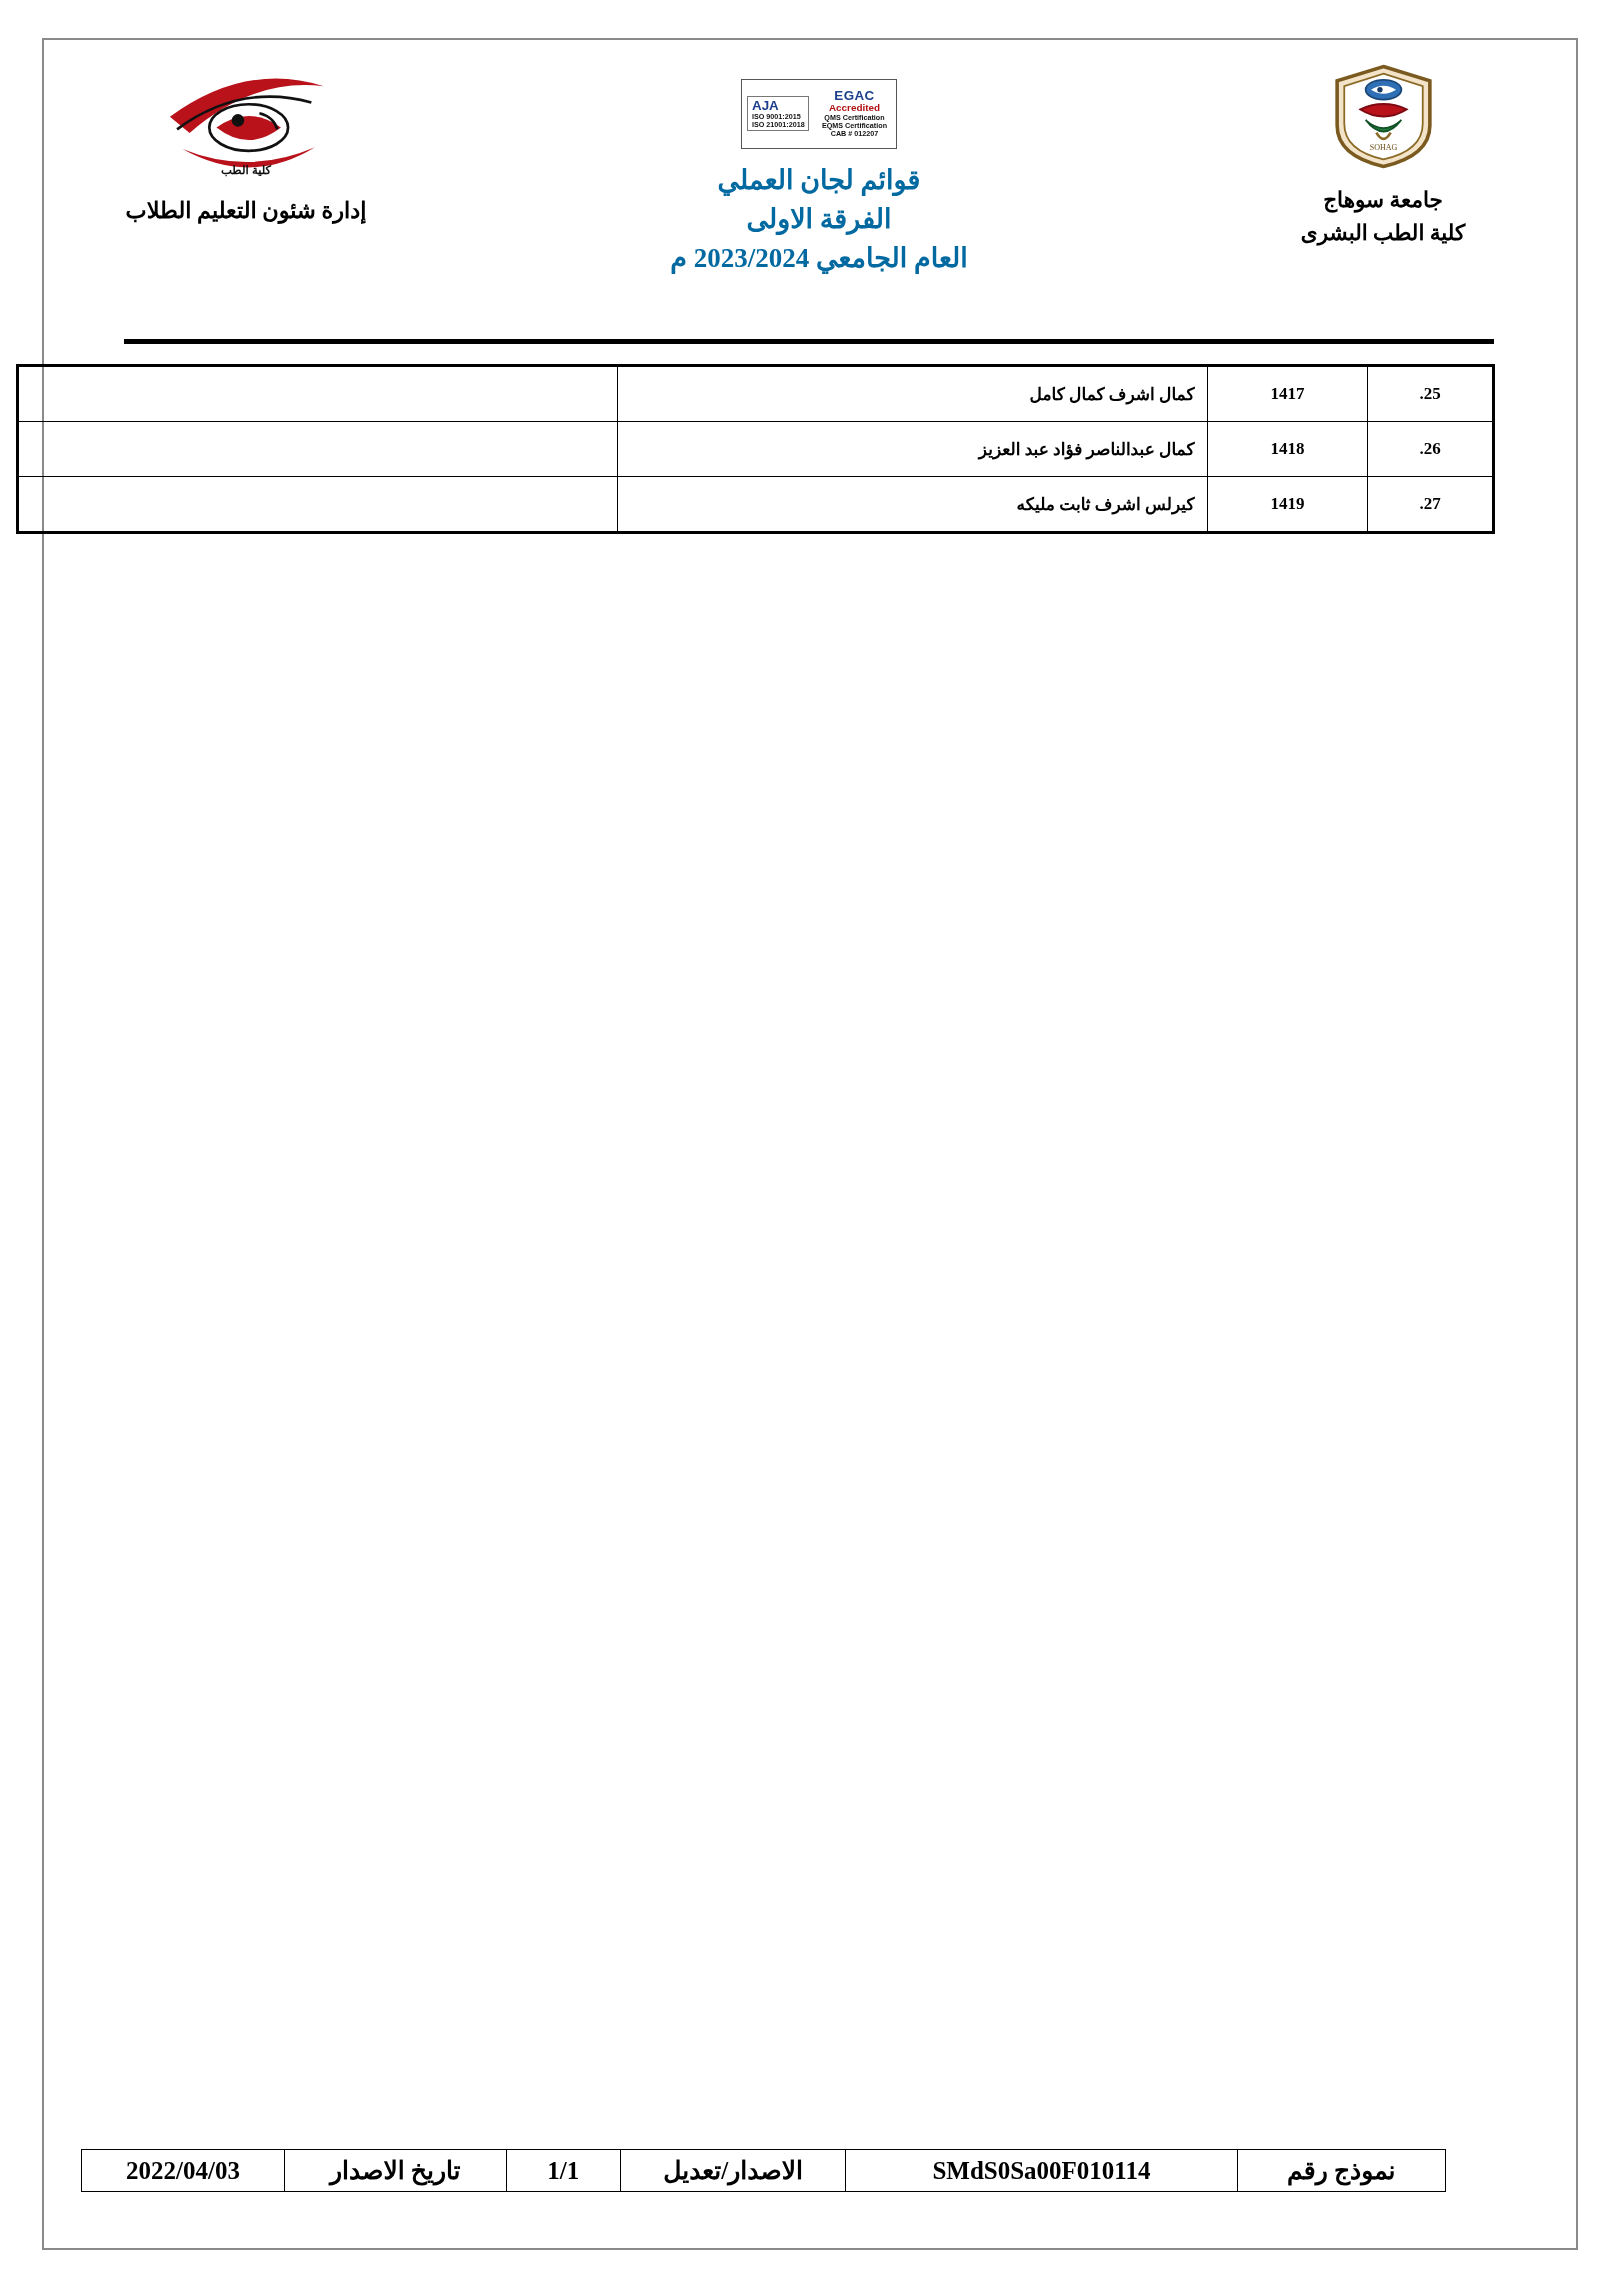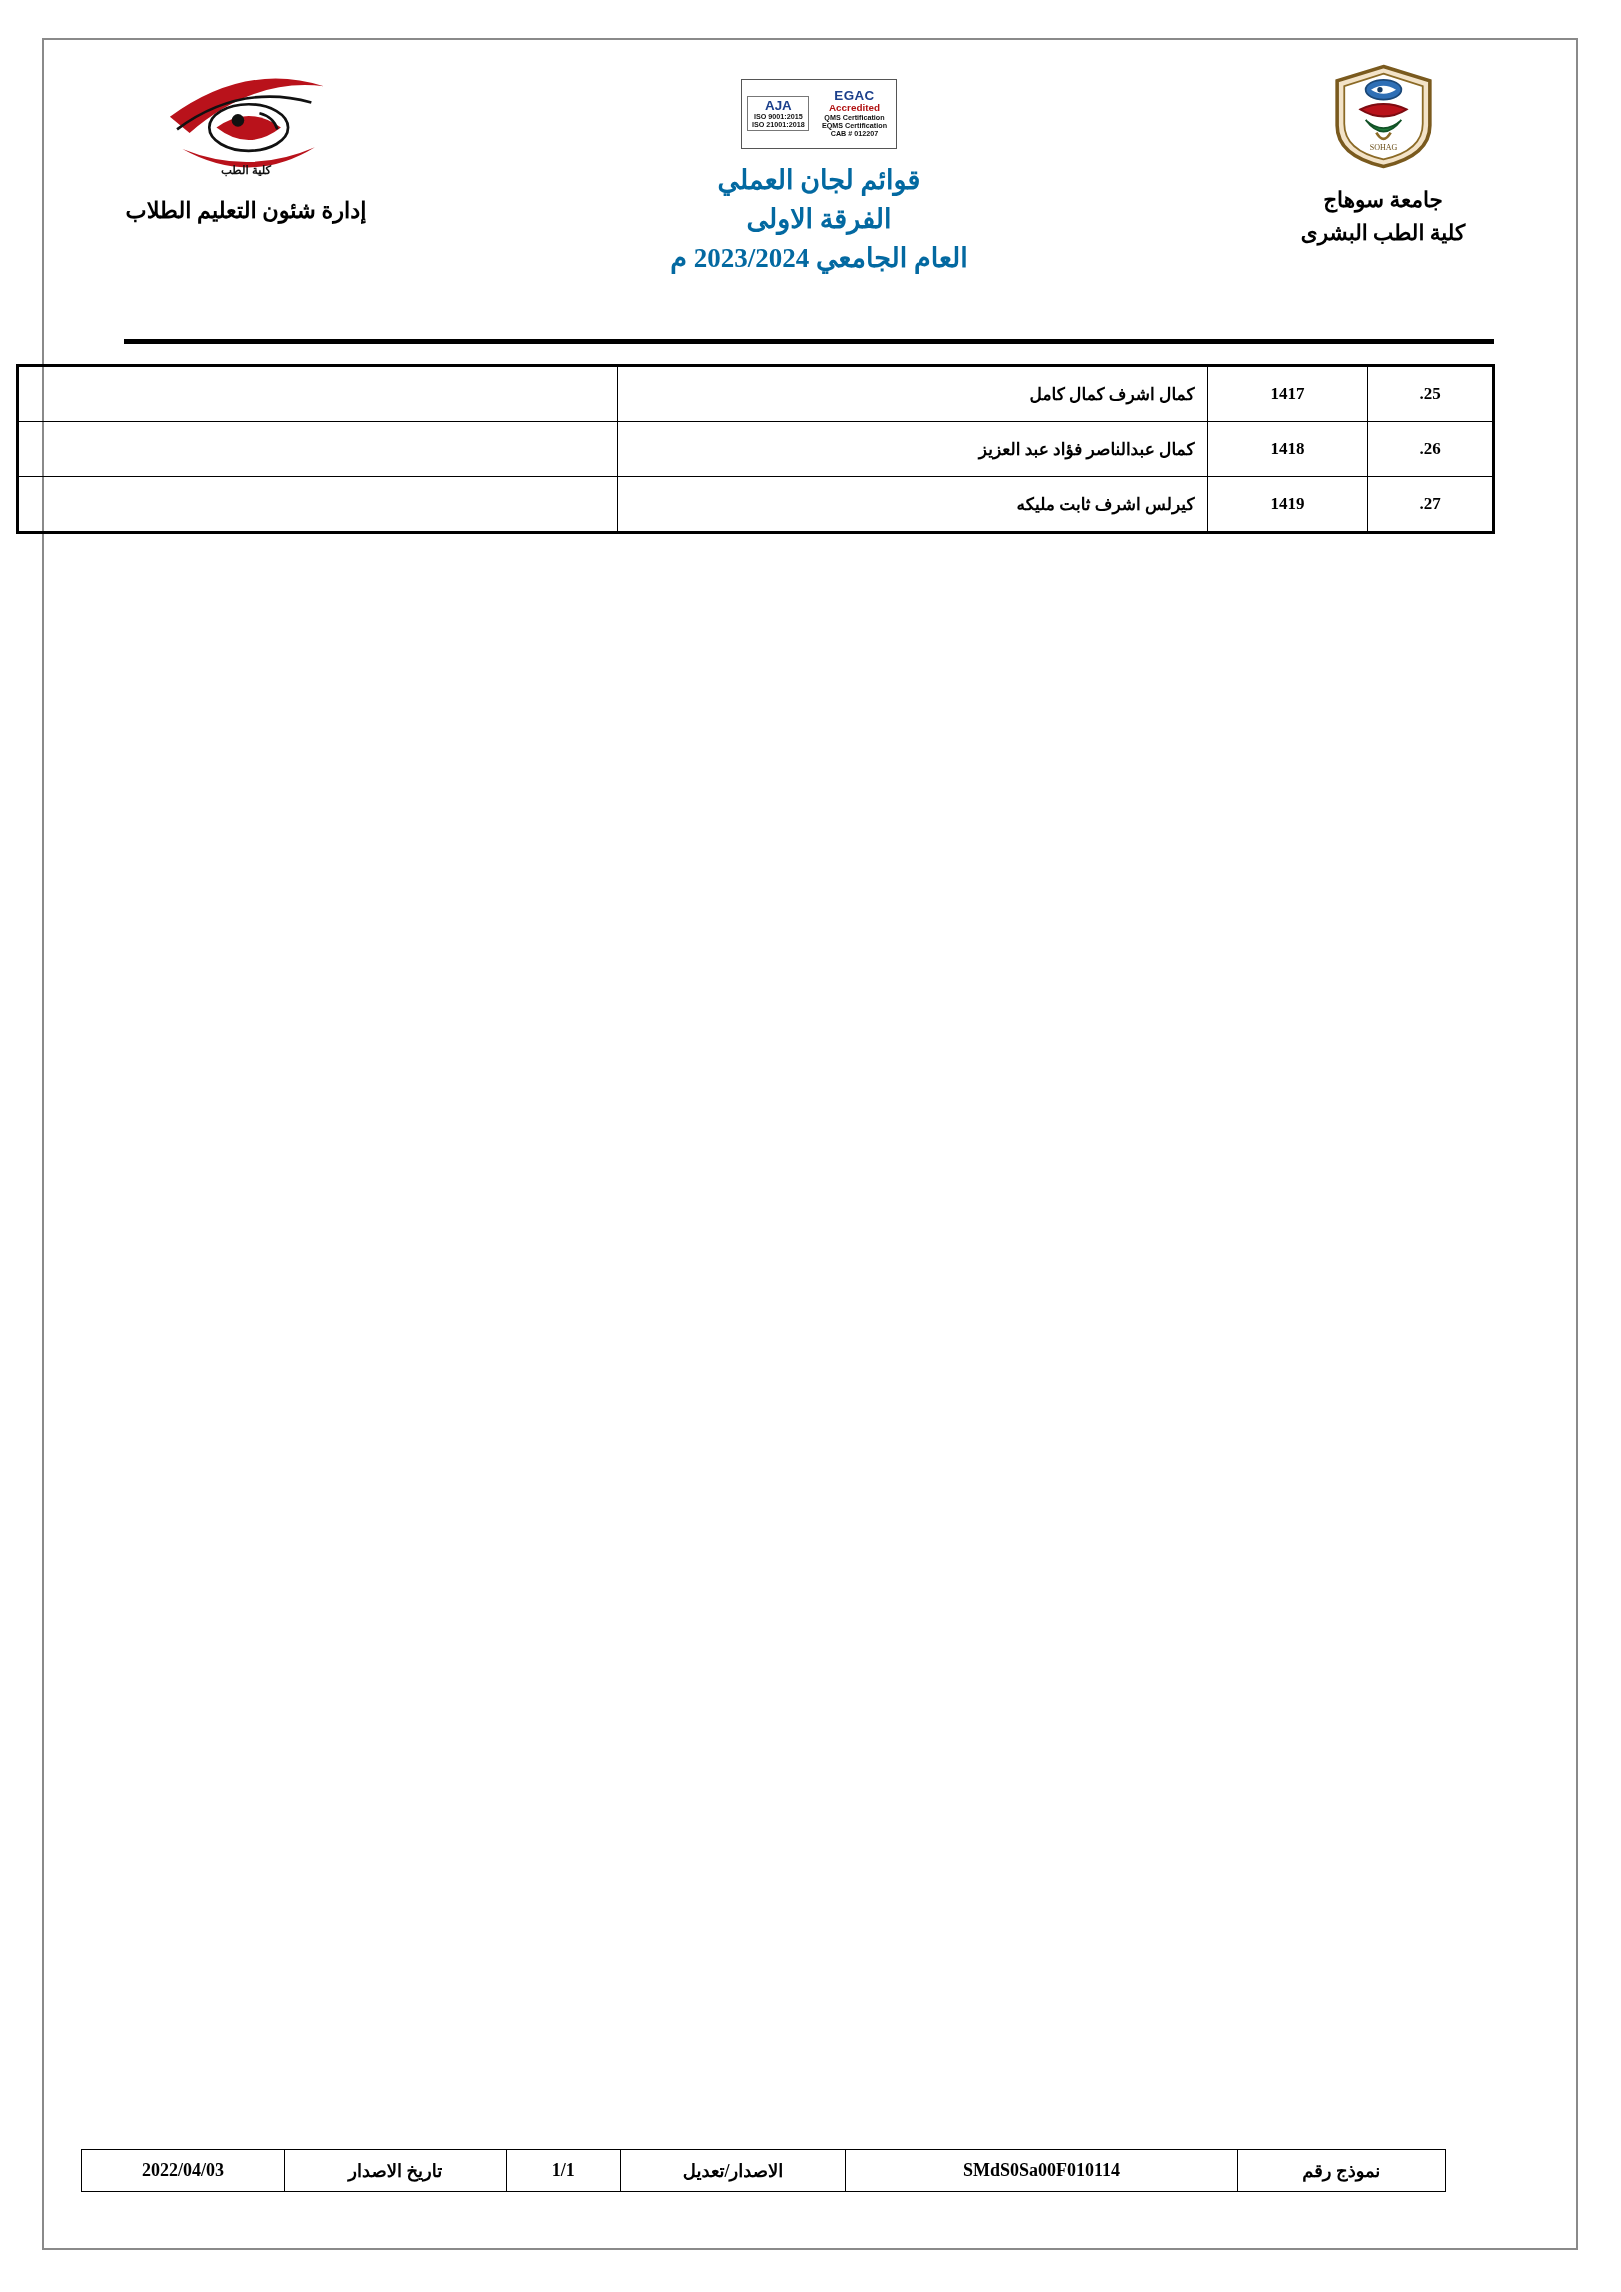--- a/index.html
+++ b/index.html
@@ -109,21 +109,21 @@
     box-sizing: border-box;
     margin-top: 12px;
   }
   .cert-item {
     display: flex;
     flex-direction: column;
     align-items: center;
     justify-content: center;
     padding: 1.8px 3.6px;
   }
-  .cert-item.framed { border: 0.9px solid #777; }
+  .cert-item.framed { border: 0.9px solid #777; align-items: flex-end; }
   .egac-top {
     font-family: "Liberation Sans", sans-serif;
     font-weight: bold;
     font-size: 13.4px;
     color: #1b3f8b;
     letter-spacing: 0.4px;
     line-height: 1.05;
   }
   .egac-sub {
     font-family: "Liberation Sans", sans-serif;
@@ -225,21 +225,21 @@
     width: 1272px;
   }
   table.footer-table {
     border-collapse: collapse;
     width: 100%;
     table-layout: fixed;
   }
   table.footer-table td {
     border: 0.9px solid #000;
     height: 41px;
-    font-size: 18px;
+    font-size: 25px;
     font-weight: bold;
     color: #000;
     text-align: center;
     vertical-align: middle;
     padding: 0 7.2px;
     white-space: nowrap;
     font-family: Liberation Serif, serif;
   }
   td.f-label-form { width: 193px; }
   td.f-code { width: 376px; font-family: "Liberation Serif", serif; direction: ltr; }

